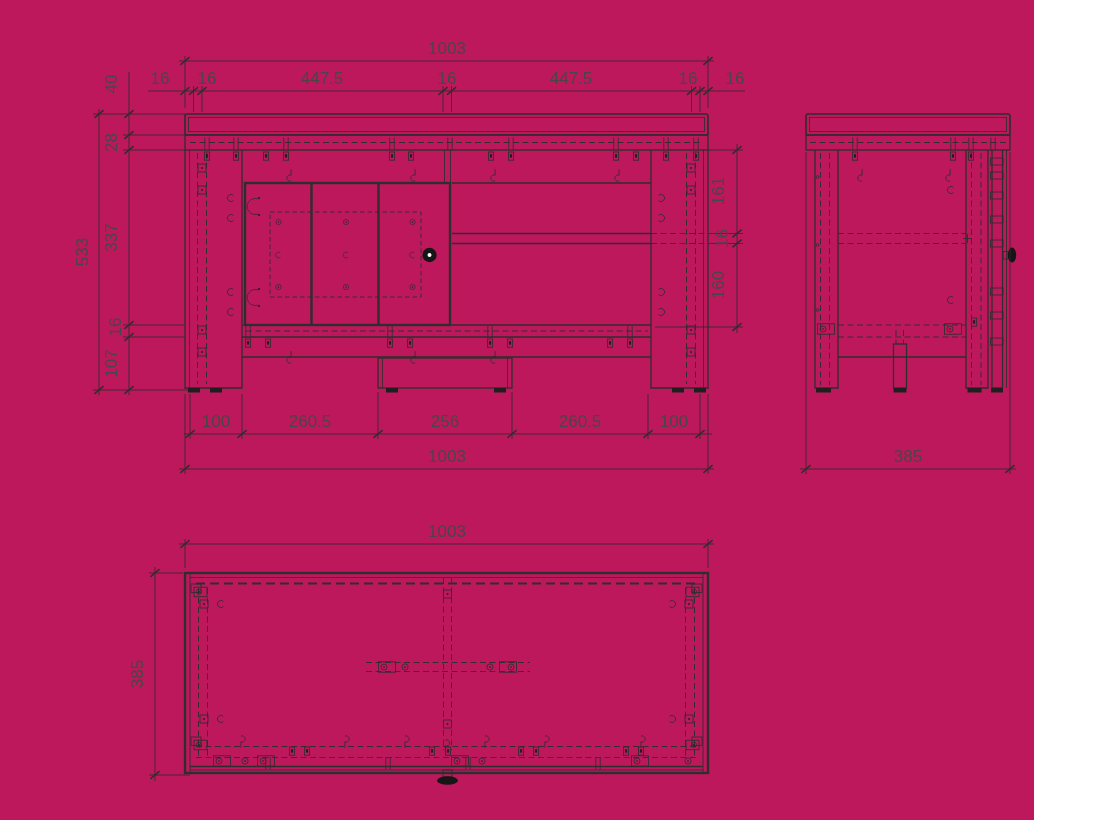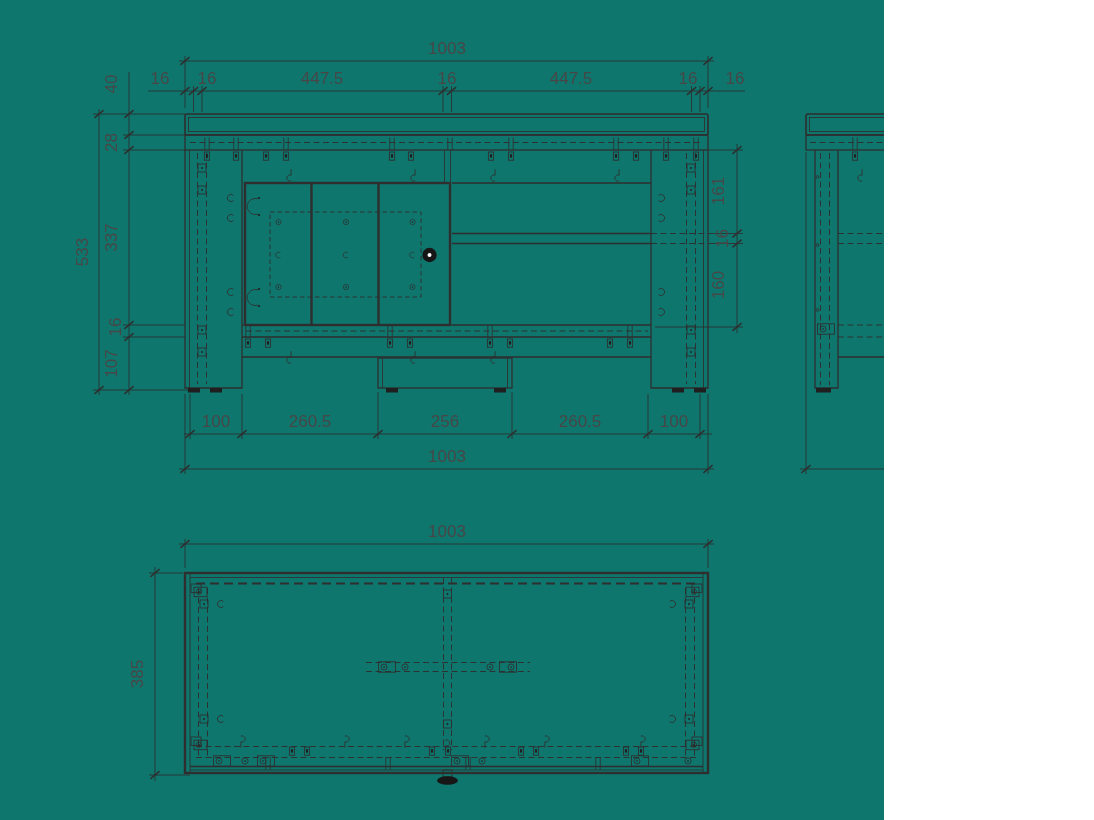--- a/index.html
+++ b/index.html
@@ -1,16 +1,16 @@
 <!DOCTYPE html>
 <html><head>
 <meta charset="utf-8">
 <style>
   html,body{margin:0;padding:0;background:#ffffff;}
-  .wrap{width:884px;height:820px;background:#0f766e;position:relative;overflow:hidden;}
+  .wrap{width:1034px;height:820px;background:#be185d;position:relative;overflow:hidden;}
   svg{display:block;}
   .s  {stroke:#2e2e2e;fill:none;stroke-width:1.3;}
   .s15{stroke-width:1.6;}
   .s2 {stroke-width:2.4;}
   .t  {stroke-width:0.85;}
   .d  {stroke:#2e2e2e;fill:none;stroke-width:0.95;stroke-dasharray:6 3.5;}
   .d5 {stroke:#2e2e2e;fill:none;stroke-width:0.9;stroke-dasharray:4.5 3;}
   .dh {stroke:#2e2e2e;fill:none;stroke-width:2.1;stroke-dasharray:9 5;}
   .f  {stroke:#2e2e2e;fill:none;stroke-width:0.85;}
   .blk{fill:#1f1f1f;stroke:none;}

